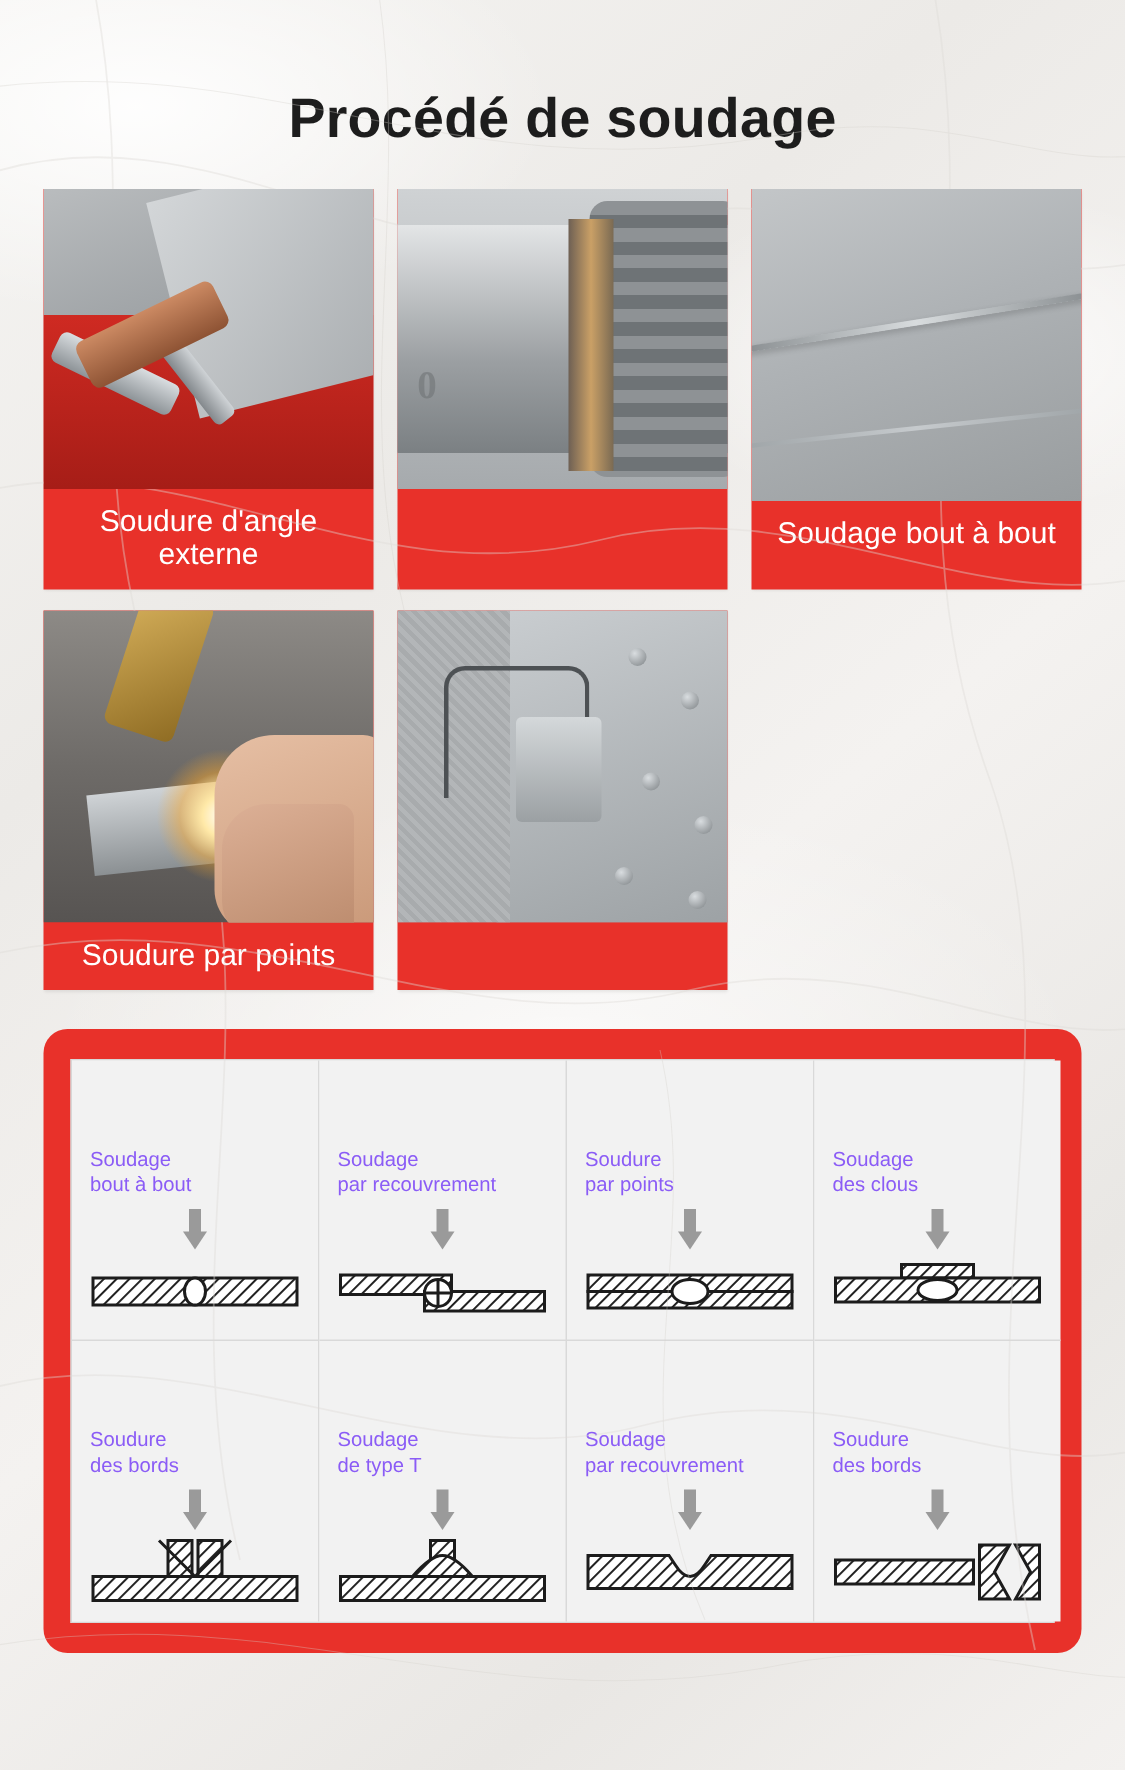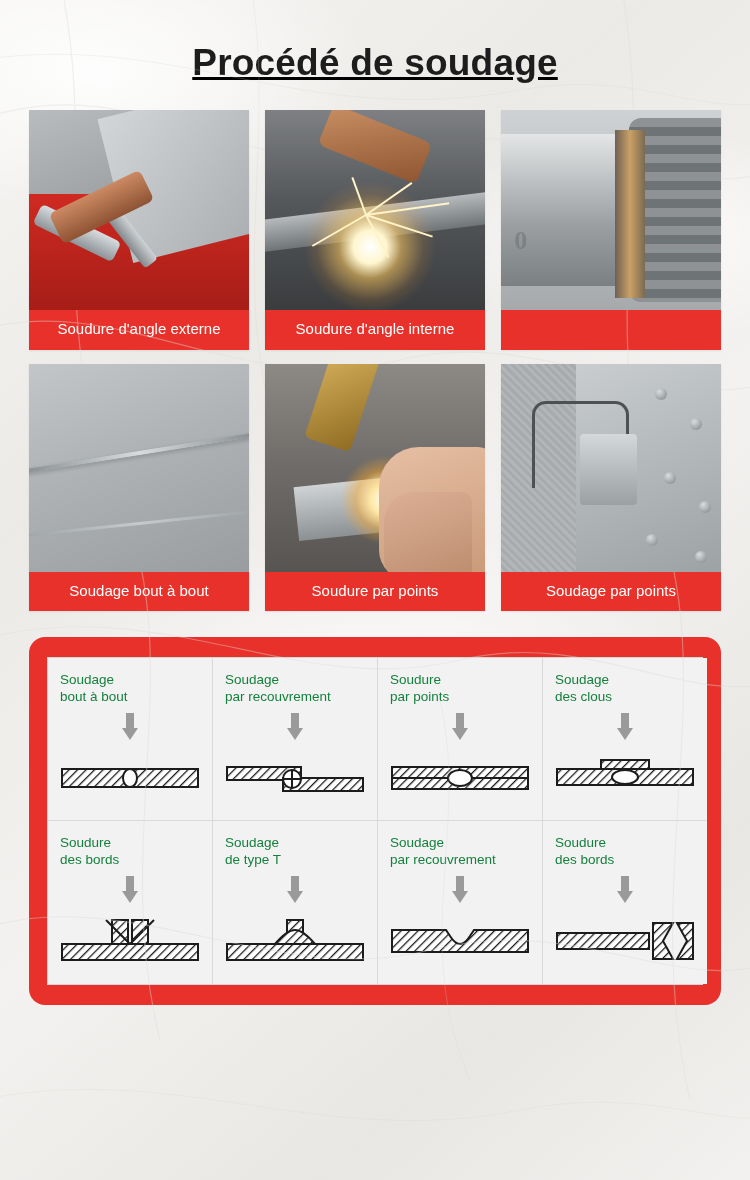--- a/index.html
+++ b/index.html
@@ -17,23 +17,22 @@
       radial-gradient(ellipse 300px 160px at 85% 20%, rgba(255,255,255,0.85), rgba(255,255,255,0) 70%),
       radial-gradient(ellipse 500px 260px at 50% 60%, rgba(255,255,255,0.6), rgba(255,255,255,0) 70%),
       linear-gradient(140deg, #f6f5f3 0%, #eceae7 30%, #f4f2f0 55%, #e9e7e4 80%, #f3f1ef 100%);
   }
   .marble-veins {
     position: absolute; inset: 0;
     pointer-events: none;
     opacity: 0.5;
   }
   .header {
-    padding-top: 42px;
+    padding-top: 58px;
     text-align: center;
-    text-decoration: underline;
   }
   .title {
     font-size: 37px;
     font-weight: bold;
     color: #1d1d1d;
     letter-spacing: 0.2px;
   }
   .subtitle {
     margin-top: 22px;
     font-size: 17.5px;
@@ -54,21 +53,21 @@
     box-shadow: 0 1px 2px rgba(0,0,0,0.08);
   }
   .photo-card .img {
     height: 200px;
     width: 100%;
     position: relative;
     overflow: hidden;
   }
   .photo-card .caption {
     color: #fff;
-    font-size: 15px;
+    font-size: 20px;
     text-align: center;
     padding: 11px 4px 12px;
     line-height: 1.1;
   }
   .photo-card.tall .img { height: 208px; }
 
   
   .ph { position: absolute; inset: 0; }
   .p1 { background: linear-gradient(160deg,#b9bcbe 0%,#9fa3a6 40%,#8d9194 100%); }
   .p1 .redbar { position:absolute; left:0; bottom:0; width:100%; height:58%; background:linear-gradient(180deg,#cf2a22,#a61d17); }
@@ -130,23 +129,24 @@
     padding: 13px 12px 10px;
     min-height: 163px;
     display: flex;
     flex-direction: column;
     background: #f2f2f2;
   }
   .cell:nth-child(4n) { border-right: none; }
   .cell:nth-child(n+5) { border-bottom: none; }
   .cell .lbl {
     font-size: 13.5px;
-    color: #15803d;
+    color: #8b5cf6;
     line-height: 1.26;
     min-height: 36px;
+    margin-top: 44px;
   }
   .arrow {
     margin: 6px auto 4px;
     width: 16px;
     height: 28px;
     position: relative;
   }
   .arrow .stem { position:absolute; left:4px; top:0; width:8px; height:17px; background:#9a9a9a; }
   .arrow .head { position:absolute; left:0; top:15px; width:0; height:0; border-left:8px solid transparent; border-right:8px solid transparent; border-top:12px solid #9a9a9a; }
   .fig { flex:1; display:flex; align-items:center; justify-content:center; }
@@ -186,36 +186,20 @@
         <div class="redbar"></div>
           <div class="panel"></div>
         <div class="rod"></div>
           <div class="rod2"></div>
           <div class="tip"></div>
       </div>
     </div>
     <div class="caption">Soudure d'angle externe</div>
   </div>
 
-  <div class="photo-card">
-    <div class="img">
-      <div class="ph p2">
-        <div class="bar"></div>
-          <div class="torch"></div>
-          <div class="flash"></div>
-        <div class="spark" style="left:46%;top:52%;width:70px;transform:rotate(18deg);"></div>
-        <div class="spark" style="left:46%;top:52%;width:56px;transform:rotate(-35deg);"></div>
-        <div class="spark" style="left:46%;top:52%;width:84px;transform:rotate(-8deg);"></div>
-        <div class="spark" style="left:46%;top:52%;width:48px;transform:rotate(62deg);"></div>
-        <div class="spark" style="left:46%;top:52%;width:62px;transform:rotate(150deg);"></div>
-        <div class="spark" style="left:46%;top:52%;width:40px;transform:rotate(-110deg);"></div>
-      </div>
-    </div>
-    <div class="caption">Soudure d'angle interne</div>
-  </div>
 
   <div class="photo-card">
     <div class="img">
       <div class="ph p3">
         <div class="pipe"></div>
           <div class="ring"></div>
           <div class="weld"></div>
         <div class="txt">0</div>
       </div>
     </div>
@@ -252,21 +236,20 @@
         <div class="wire"></div>
           <div class="clip"></div>
         <div class="dot" style="left:70%;top:12%"></div>
         <div class="dot" style="left:86%;top:26%"></div>
         <div class="dot" style="left:74%;top:52%"></div>
         <div class="dot" style="left:90%;top:66%"></div>
         <div class="dot" style="left:66%;top:82%"></div>
         <div class="dot" style="left:88%;top:90%"></div>
       </div>
     </div>
-    <div class="caption">Soudage par points</div>
   </div>
 </div>
 
 <div class="diagram-wrap">
   <div class="diagram">
 
     <div class="cell">
       <div class="lbl" style="white-space:pre-line;">Soudage
 bout à bout</div>
       <div class="arrow">

